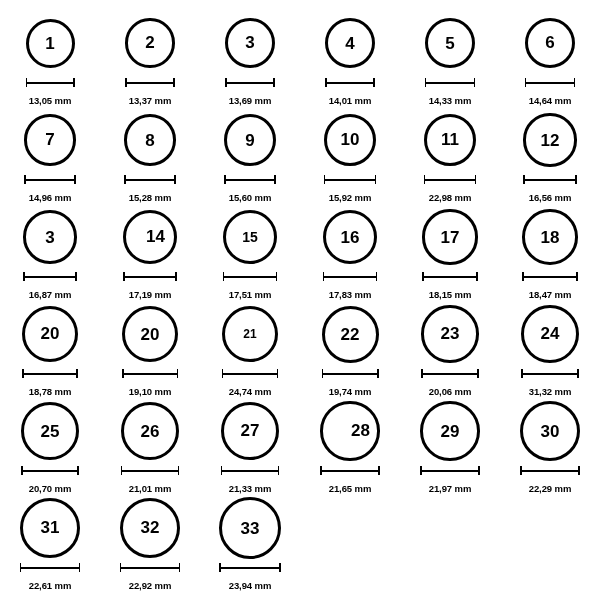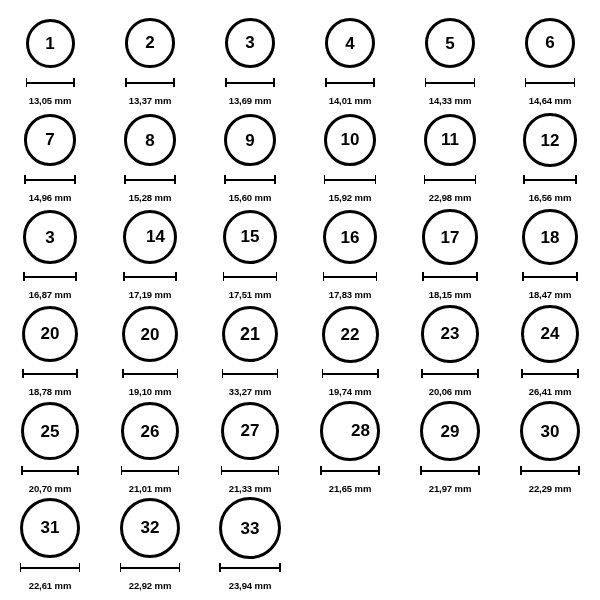--- a/index.html
+++ b/index.html
@@ -269,21 +269,21 @@
         <div class="measure" style="width: 53.9px;">
           <div class="bar" style="width: 100%;"></div>
           <div class="tick left"></div>
           <div class="tick right"></div>
         </div>
         <div class="mm">17,19 mm</div>
       </div>
       <div class="cell">
         <div class="ring-wrap">
           <div class="ring" style="width: 54.3px; height: 54.3px;">
-            <span class="ring-label" style="font-size: 17px;">15</span>
+            <span class="ring-label" style="font-size: 14px;">15</span>
           </div>
         </div>
         <div class="measure" style="width: 54.3px;">
           <div class="bar" style="width: 100%;"></div>
           <div class="tick left"></div>
           <div class="tick right"></div>
         </div>
         <div class="mm">17,51 mm</div>
       </div>
       <div class="cell">
@@ -347,29 +347,29 @@
         <div class="measure" style="width: 56.2px;">
           <div class="bar" style="width: 100%;"></div>
           <div class="tick left"></div>
           <div class="tick right"></div>
         </div>
         <div class="mm">19,10 mm</div>
       </div>
       <div class="cell">
         <div class="ring-wrap">
           <div class="ring" style="width: 56.6px; height: 56.6px;">
-            <span class="ring-label" style="font-size: 18px;">21</span>
+            <span class="ring-label" style="font-size: 12px;">21</span>
           </div>
         </div>
         <div class="measure" style="width: 56.6px;">
           <div class="bar" style="width: 100%;"></div>
           <div class="tick left"></div>
           <div class="tick right"></div>
         </div>
-        <div class="mm">33,27 mm</div>
+        <div class="mm">24,74 mm</div>
       </div>
       <div class="cell">
         <div class="ring-wrap">
           <div class="ring" style="width: 57px; height: 57px;">
             <span class="ring-label" style="font-size: 17px;">22</span>
           </div>
         </div>
         <div class="measure" style="width: 57px;">
           <div class="bar" style="width: 100%;"></div>
           <div class="tick left"></div>
@@ -394,21 +394,21 @@
         <div class="ring-wrap">
           <div class="ring" style="width: 57.8px; height: 57.8px;">
             <span class="ring-label" style="font-size: 17px;">24</span>
           </div>
         </div>
         <div class="measure" style="width: 57.8px;">
           <div class="bar" style="width: 100%;"></div>
           <div class="tick left"></div>
           <div class="tick right"></div>
         </div>
-        <div class="mm">26,41 mm</div>
+        <div class="mm">31,32 mm</div>
       </div>
       <div class="cell">
         <div class="ring-wrap">
           <div class="ring" style="width: 58.1px; height: 58.1px;">
             <span class="ring-label" style="font-size: 17px;">25</span>
           </div>
         </div>
         <div class="measure" style="width: 58.1px;">
           <div class="bar" style="width: 100%;"></div>
           <div class="tick left"></div>

